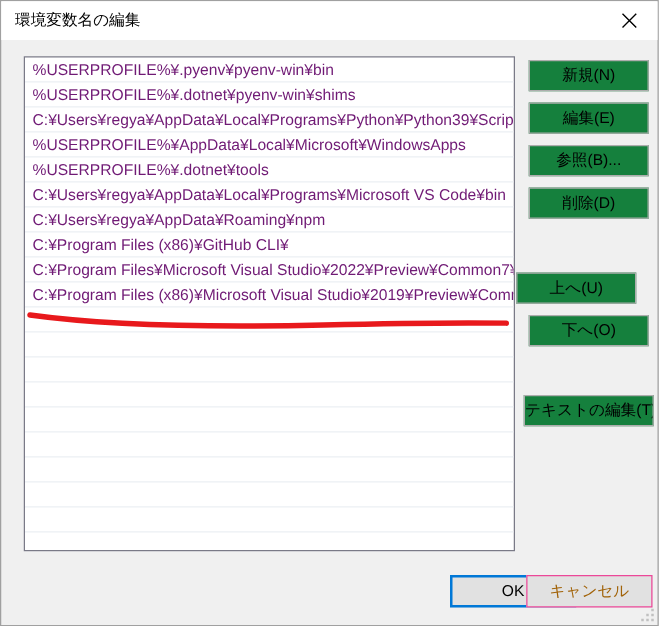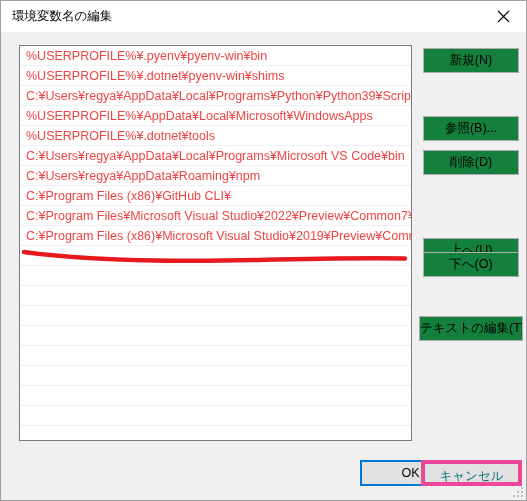--- a/index.html
+++ b/index.html
@@ -65,21 +65,21 @@
     border: 1px solid #7a7a87;
     box-sizing: border-box;
     overflow: hidden;
   }
   .list-row {
     height: 20px;
     line-height: 20px;
     border-bottom: 1px solid #eceff4;
     padding-left: 6px;
     font-size: 12.5px;
-    color: #ef4444;
+    color: #701a75;
     white-space: nowrap;
     overflow: hidden;
     box-sizing: border-box;
   }
   .list-row.empty { color: transparent; }
 
   
   .annotation {
     position: absolute;
     left: 18px;
@@ -104,21 +104,21 @@
     line-height: 23px;
     cursor: default;
     padding: 0;
     white-space: nowrap;
     overflow: hidden;
   }
   .btn-new    { left: 422px; top: 47px; }
   .btn-edit   { left: 422px; top: 81px; }
   .btn-browse { left: 422px; top: 115px; }
   .btn-delete { left: 422px; top: 149px; }
-  .btn-up     { left: 422px; top: 217px; margin-top: 20px; }
+  .btn-up     { left: 412px; top: 217px; }
   .btn-down   { left: 422px; top: 251px; }
   .btn-text   { left: 418px; top: 315px; width: 104px; }
 
   
   .btn-ok {
     position: absolute;
     left: 311px;
     top: 459px;
     width: 101px;
     height: 26px;
@@ -134,25 +134,25 @@
     padding: 0;
     margin-left: 48px;
   }
   .btn-cancel {
     position: absolute;
     left: 420px;
     top: 459px;
     width: 101px;
     height: 26px;
     background: #e1e1e1;
-    border: 4px solid #ec4899;
-    box-sizing: border-box;
-    font-family: "Liberation Sans", "DejaVu Sans", sans-serif;
-    font-size: 12.5px;
-    color: #0f766e;
+    border: 1px solid #ec4899;
+    box-sizing: border-box;
+    font-family: "Liberation Sans", "DejaVu Sans", sans-serif;
+    font-size: 12.5px;
+    color: #a16207;
     text-align: center;
     line-height: 24px;
     cursor: default;
     padding: 0;
   }
 
   
   .grip {
     position: absolute;
     right: 3px;
@@ -210,20 +210,21 @@
       <div class="list-row empty">&nbsp;</div>
     </div>
 
   <div class="annotation">
     <svg width="390" height="18" viewBox="0 0 390 18" preserveAspectRatio="none">
       <path id="anno-path" d="M5,3 C70,12 150,13 240,11 C300,9.5 350,9 386,9.5" stroke="#e8191c" stroke-width="4.4" fill="none" stroke-linecap="round"></path>
     </svg>
   </div>
 
   <button class="btn btn-new">新規(N)</button>
+  <button class="btn btn-edit">編集(E)</button>
   <button class="btn btn-browse">参照(B)...</button>
   <button class="btn btn-delete">削除(D)</button>
   <button class="btn btn-up">上へ(U)</button>
   <button class="btn btn-down">下へ(O)</button>
   <button class="btn btn-text">テキストの編集(T)...</button>
 
   <button class="btn-ok">OK</button>
   <button class="btn-cancel">キャンセル</button>
 
   <div class="grip">

